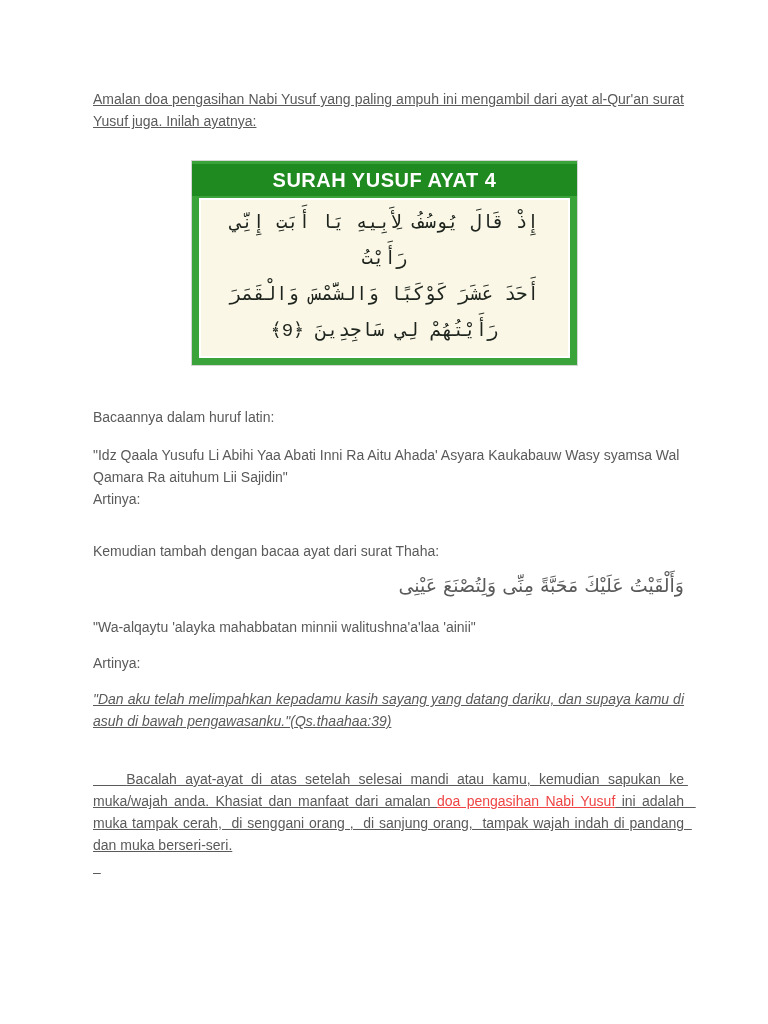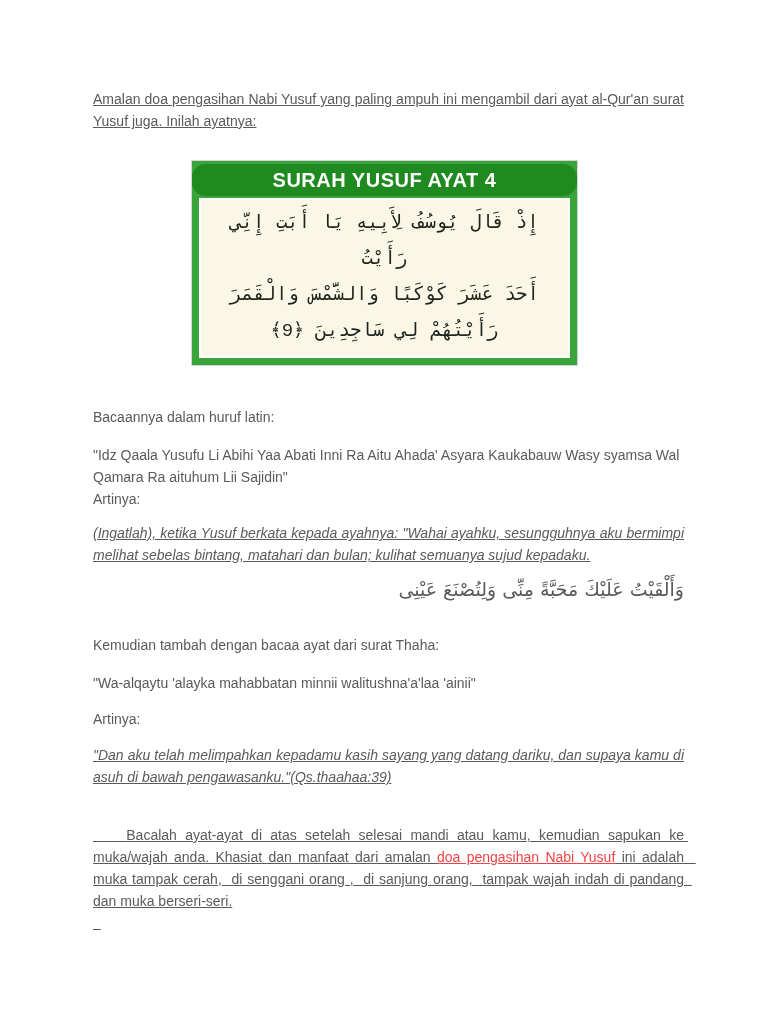--- a/index.html
+++ b/index.html
@@ -47,21 +47,20 @@
     height: 32px;
     background: #1f8a1f;
     display: flex;
     align-items: center;
     justify-content: center;
     color: #ffffff;
     font-weight: bold;
     font-size: 20px;
     letter-spacing: 0.5px;
     line-height: 32px;
-    border-radius: 14px;
   }
   .surah-panel {
     margin: 2px 7px 7px 7px;
     background: #fbf7e6;
     border: 2px solid #ffffff;
     padding: 5px 8px 7px 8px;
     direction: rtl;
     text-align: center;
     color: #1d241d;
     font-family: Liberation Mono, monospace;
@@ -104,25 +103,24 @@
     </div>
   </div>
 
   <div class="para p-bacaannya">Bacaannya dalam huruf latin:</div>
 
   <div class="para p-latin-block">
     <div> "Idz Qaala Yusufu Li Abihi Yaa Abati Inni Ra Aitu Ahada' Asyara Kaukabauw Wasy syamsa Wal Qamara Ra aituhum Lii Sajidin"</div>
     <div>Artinya:</div>
   </div>
 
-  <div class="para p-ingatlah justify italic">(Ingatlah), ketika Yusuf berkata kepada ayahnya: "Wahai ayahku, sesungguhnya aku bermimpi melihat sebelas bintang, matahari dan bulan; kulihat semuanya sujud kepadaku.</div>
+
+  <div class="para p-kemudian">Kemudian tambah dengan bacaa ayat dari surat Thaha:</div>
 
   <div class="para ayat-thaha">وَأَلْقَيْتُ عَلَيْكَ مَحَبَّةً مِنِّى وَلِتُصْنَعَ عَيْنِى</div>
-
-  <div class="para p-kemudian">Kemudian tambah dengan bacaa ayat dari surat Thaha:</div>
 
   <div class="para p-waalqaytu">"Wa-alqaytu 'alayka mahabbatan minnii walitushna'a'laa 'ainii"</div>
 
   <div class="para p-artinya2">Artinya:</div>
 
   <div class="para p-dan-aku justify italic">"Dan aku telah melimpahkan kepadamu kasih sayang yang datang dariku, dan supaya kamu di asuh di bawah pengawasanku."(Qs.thaahaa:39)</div>
 
   <div class="para p-closing justify">
     <span>Bacalah ayat-ayat di atas setelah selesai mandi atau kamu, kemudian sapukan ke muka/wajah anda. Khasiat dan manfaat dari amalan </span><span class="link-blue">doa pengasihan Nabi Yusuf</span><span> ini adalah   muka tampak cerah,  di senggani orang ,  di sanjung orang,  tampak wajah indah di pandang  dan muka berseri-seri.</span>
   </div>

